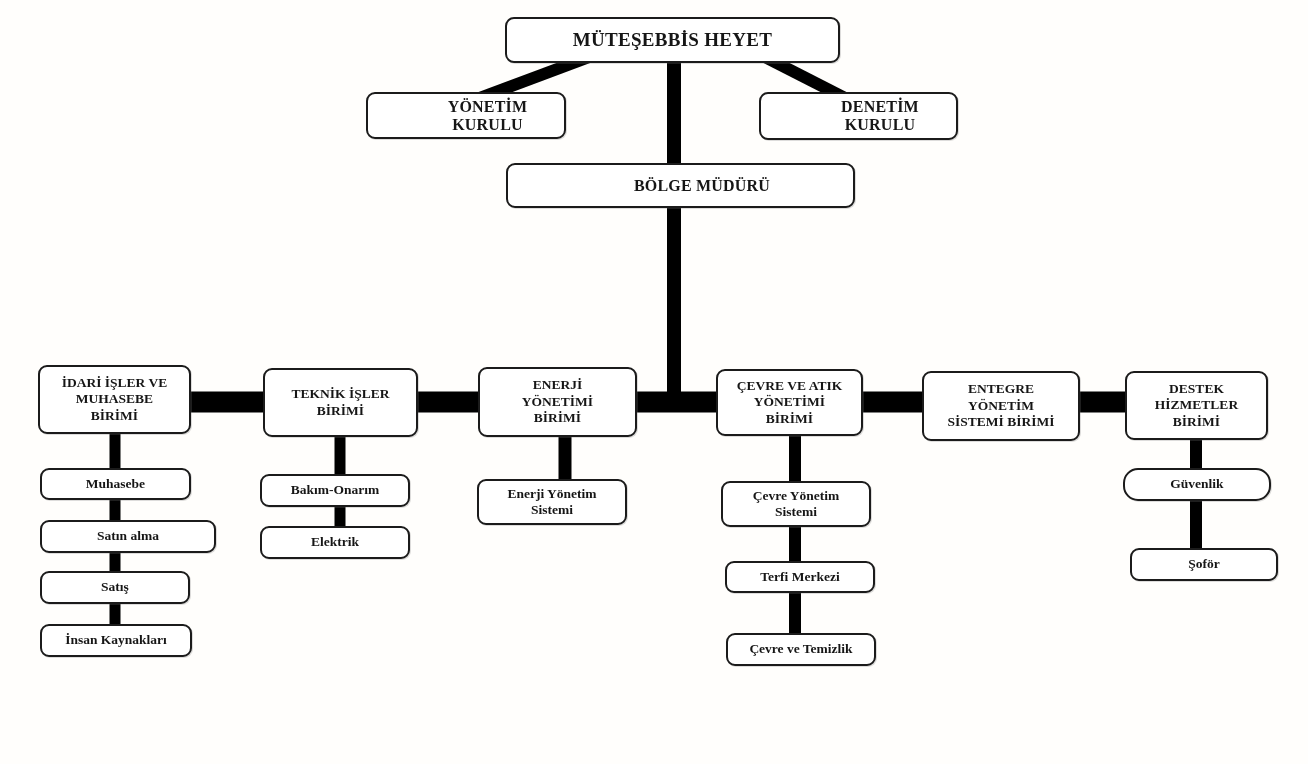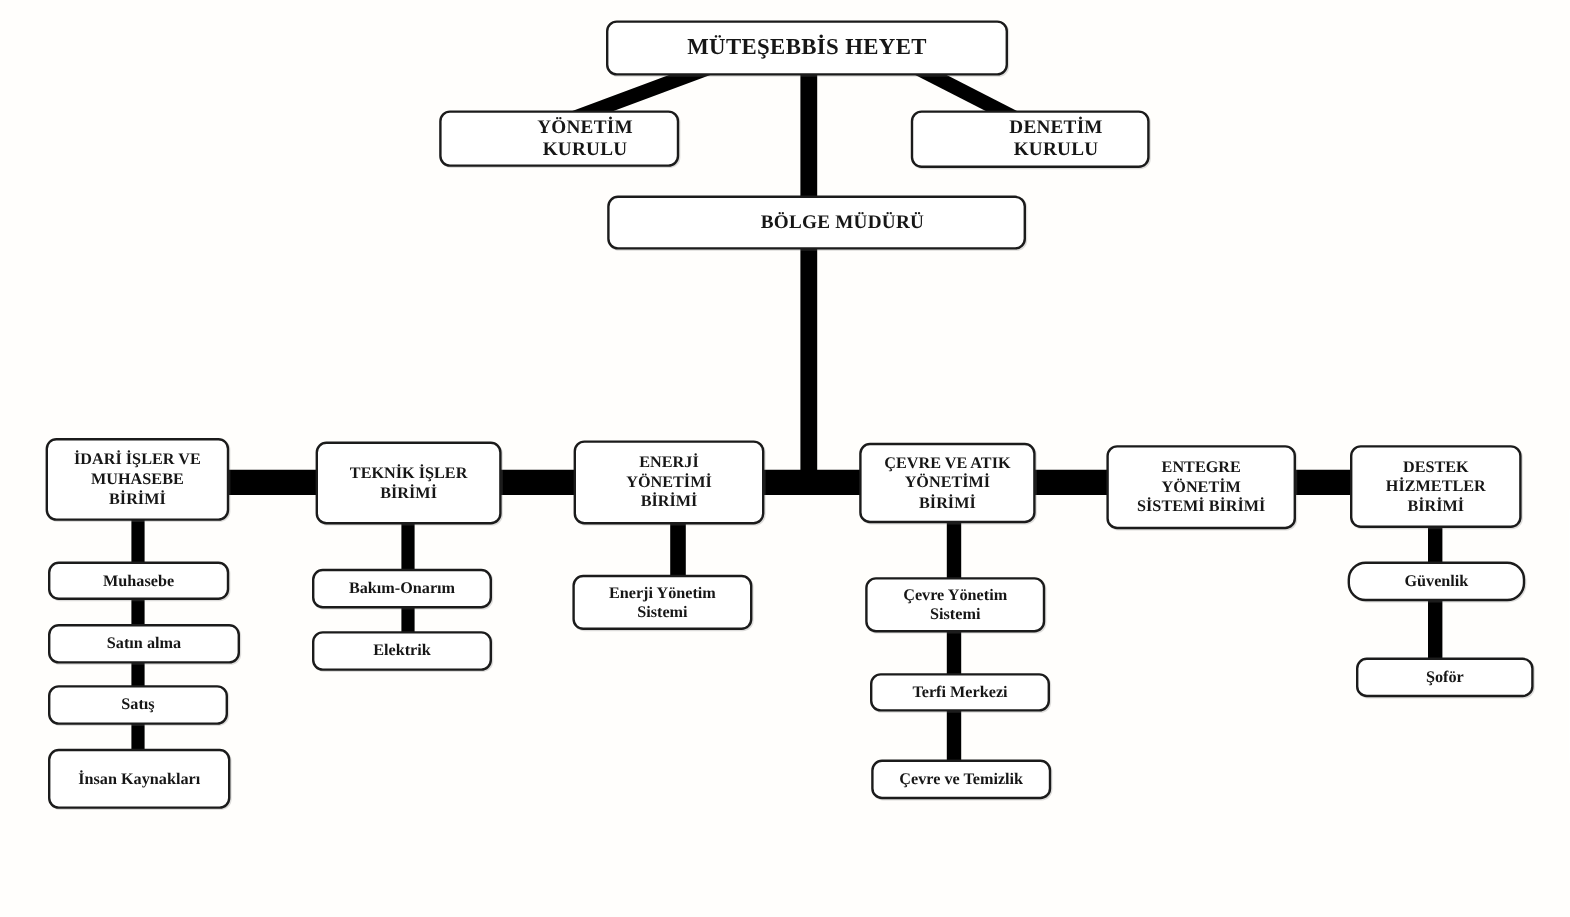--- a/index.html
+++ b/index.html
@@ -83,23 +83,23 @@
 YÖNETİMİ
 BİRİMİ</div>
   <div class="node lvl-dept" style="left:922px; top:371px; width:158px; height:70px;">ENTEGRE
 YÖNETİM
 SİSTEMİ BİRİMİ</div>
   <div class="node lvl-dept" style="left:1125px; top:371px; width:143px; height:69px;">DESTEK
 HİZMETLER
 BİRİMİ</div>
 
   <div class="node lvl-sub" style="left:40px; top:468px; width:151px; height:32px;">Muhasebe</div>
-  <div class="node lvl-sub" style="left:40px; top:520px; width:160px; height:33px;">Satın alma</div>
+  <div class="node lvl-sub" style="left:40px; top:520px; width:176px; height:33px;">Satın alma</div>
   <div class="node lvl-sub" style="left:40px; top:571px; width:150px; height:33px;text-align:center;">Satış</div>
-  <div class="node lvl-sub" style="left:40px; top:624px; width:152px; height:50px;">İnsan Kaynakları</div>
+  <div class="node lvl-sub" style="left:40px; top:624px; width:152px; height:33px;">İnsan Kaynakları</div>
 
   <div class="node lvl-sub" style="left:260px; top:526px; width:150px; height:33px;">Elektrik</div>
   <div class="node lvl-sub" style="left:260px; top:474px; width:150px; height:33px;">Bakım-Onarım</div>
 
   <div class="node lvl-sub" style="left:477px; top:479px; width:150px; height:46px;">Enerji Yönetim
 Sistemi</div>
 
   <div class="node lvl-sub" style="left:721px; top:481px; width:150px; height:46px;">Çevre Yönetim
 Sistemi</div>
   <div class="node lvl-sub" style="left:725px; top:561px; width:150px; height:32px;">Terfi Merkezi</div>

